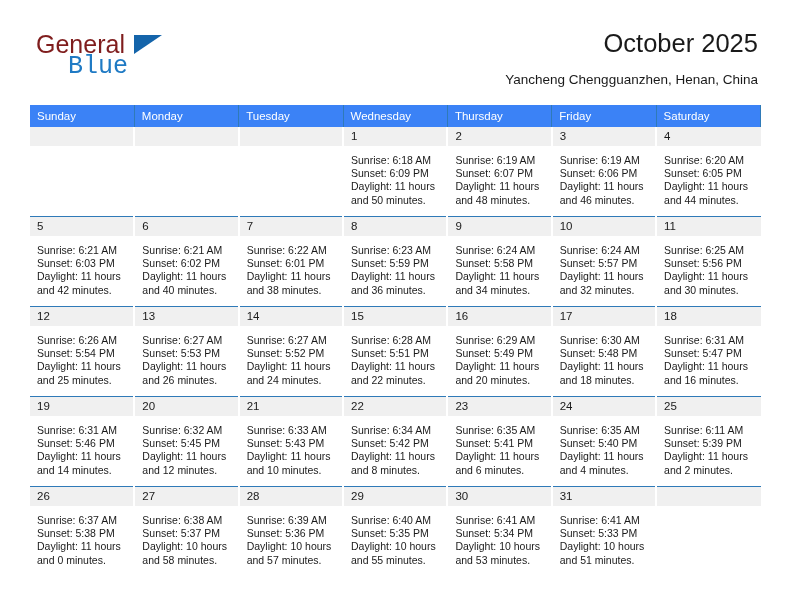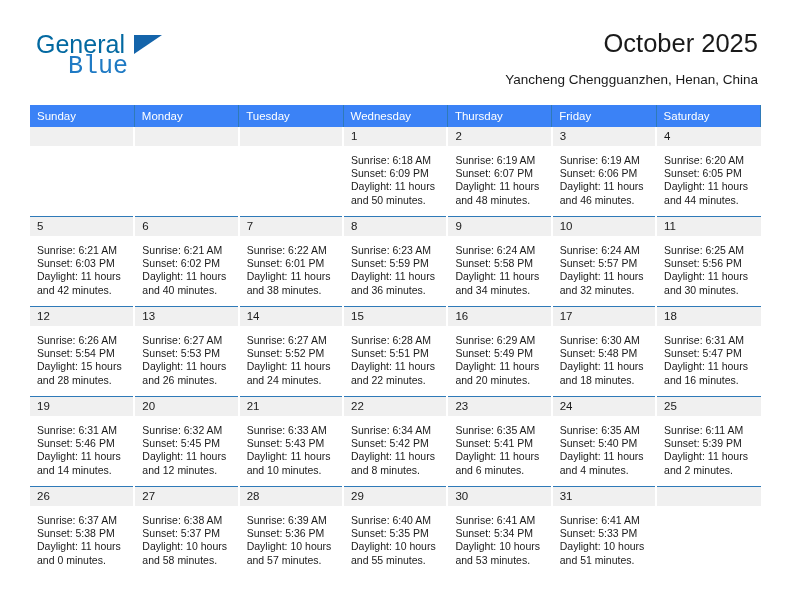--- a/index.html
+++ b/index.html
@@ -35,21 +35,21 @@
     top: 2px;
     width: 220px;
     height: 58px;
   }
   .logo-general {
     position: absolute;
     left: 0;
     top: 0;
     font-size: 25px;
     letter-spacing: 0px;
-    color: #0369a1;
+    color: #7f1d1d;
     font-family: "Liberation Sans", sans-serif;
   }
   .logo-blue {
     position: absolute;
     left: 32px;
     top: 22px;
     font-size: 25px;
     color: #1f7ac4;
     font-family: Liberation Mono, monospace;
   }
@@ -302,21 +302,21 @@
             </div>
           </td>
         </tr>
         <tr class="week-row">
           <td>
             <div class="cell-inner">
               <div class="daynum-band">12</div>
               <div class="detail">
                 <div>Sunrise: 6:26 AM</div>
                 <div>Sunset: 5:54 PM</div>
-                <div class="wrap">Daylight: 15 hours and 28 minutes.</div>
+                <div class="wrap">Daylight: 11 hours and 25 minutes.</div>
               </div>
             </div>
           </td>
           <td>
             <div class="cell-inner">
               <div class="daynum-band">13</div>
               <div class="detail">
                 <div>Sunrise: 6:27 AM</div>
                 <div>Sunset: 5:53 PM</div>
                 <div class="wrap">Daylight: 11 hours and 26 minutes.</div>

